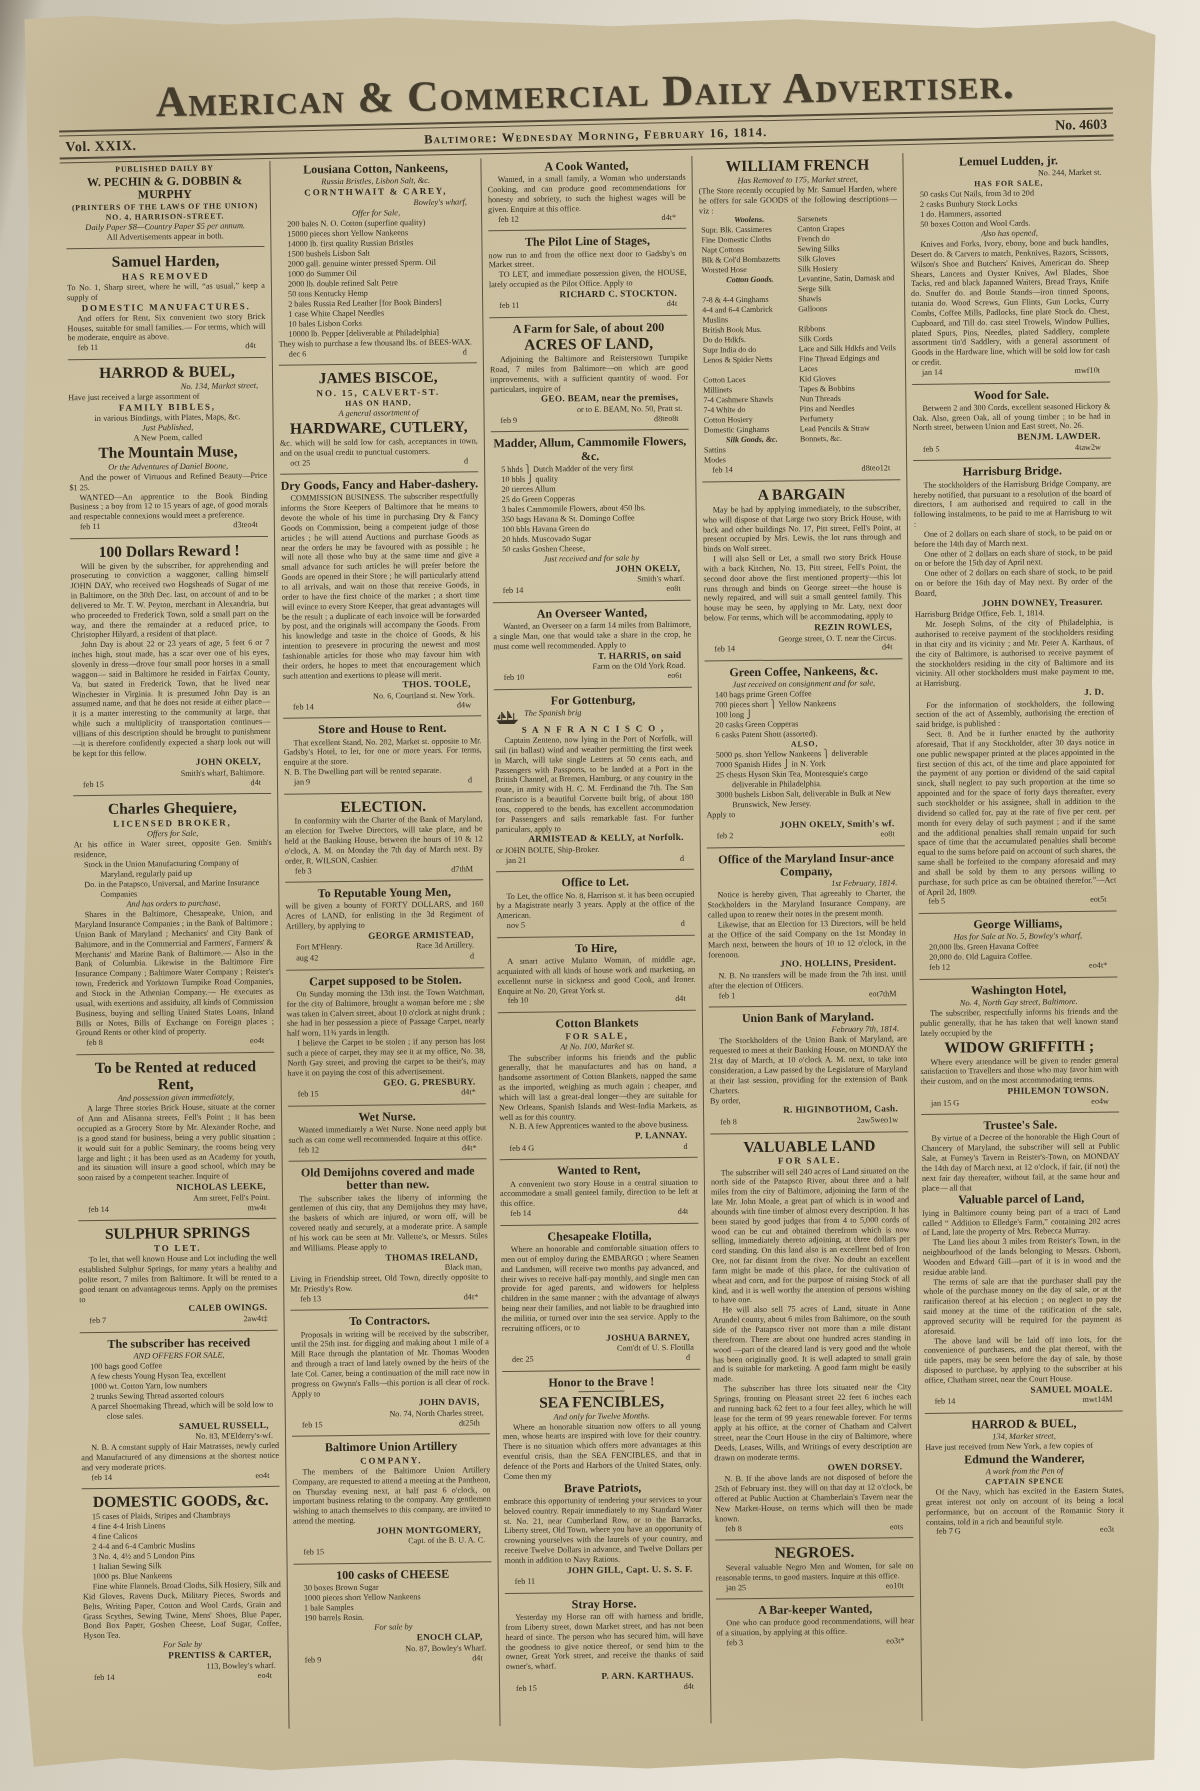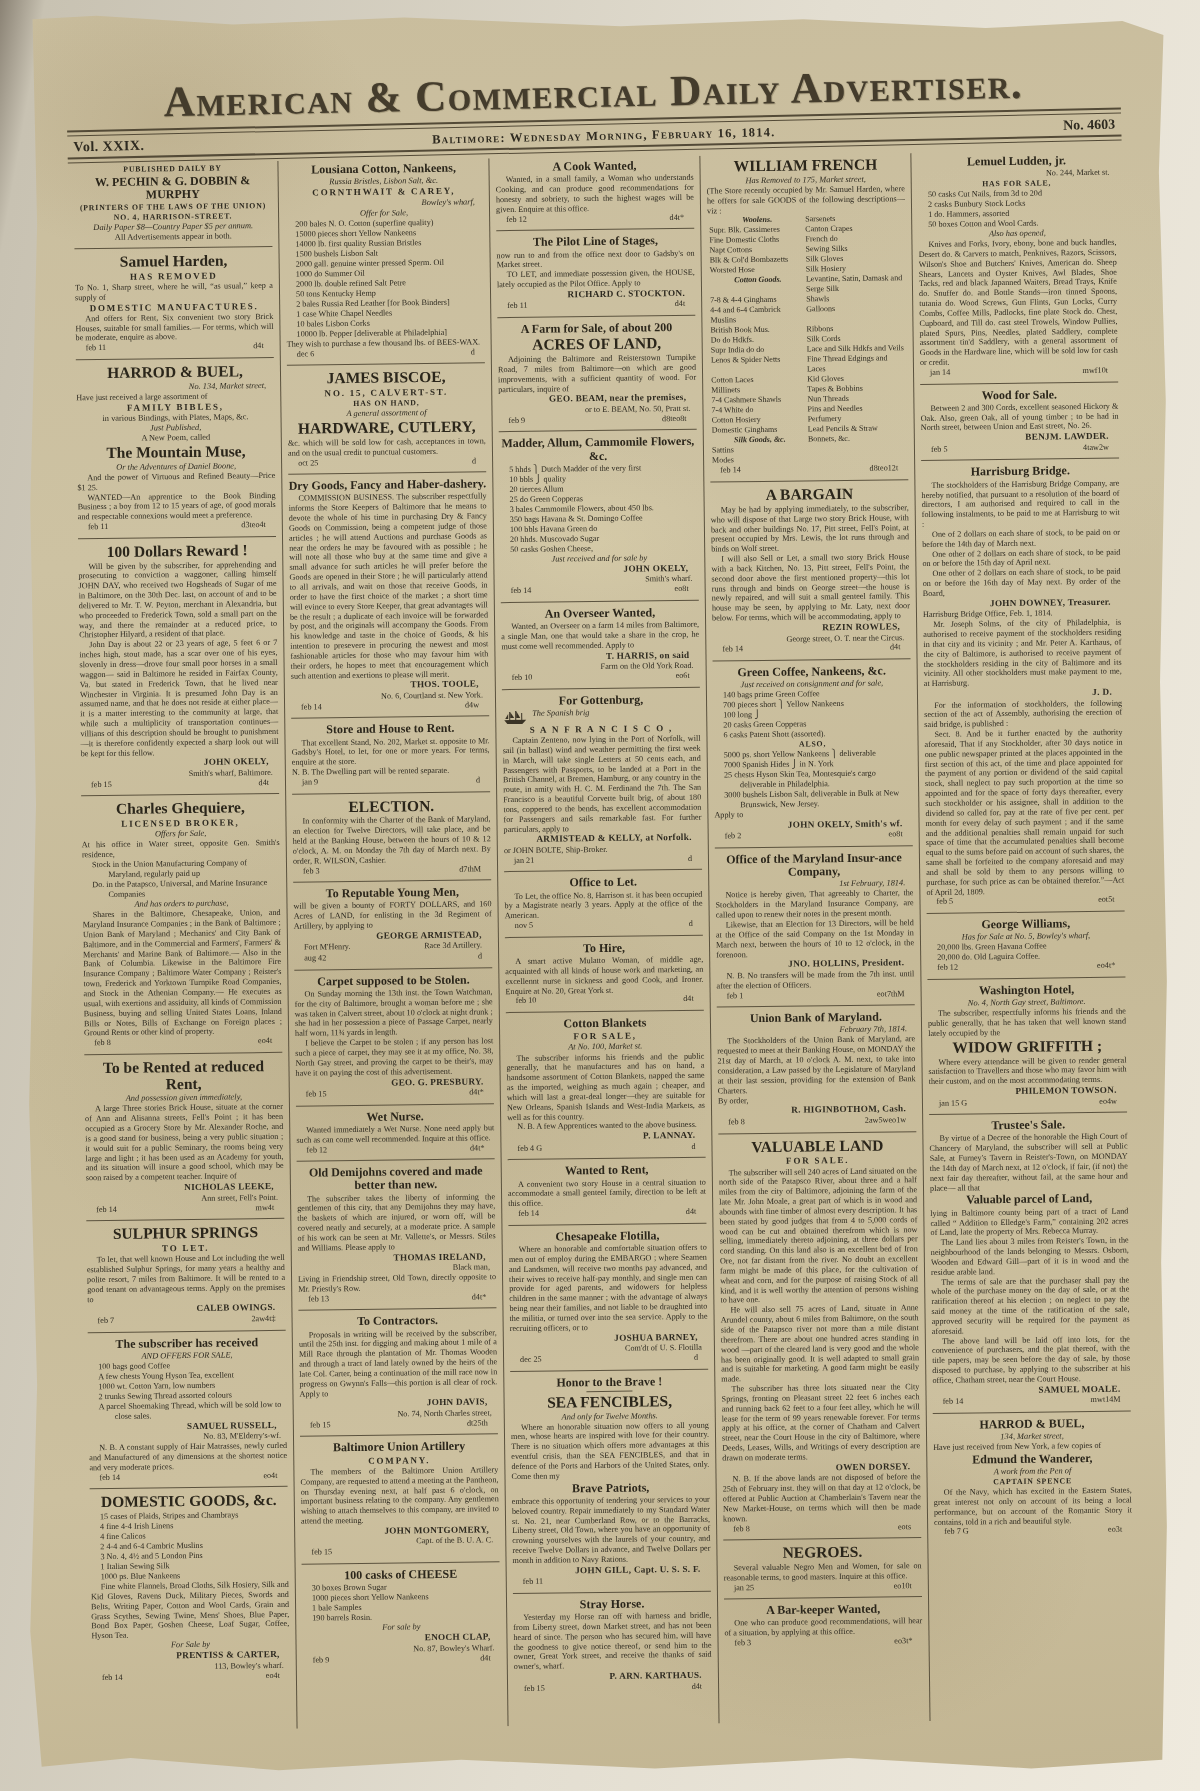--- a/index.html
+++ b/index.html
@@ -2,21 +2,21 @@
 <html><head>
 <meta charset="utf-8">
 <style>
   html,body{margin:0;padding:0;}
   body{
     width:1200px;height:1791px;overflow:hidden;position:relative;
     background:linear-gradient(100deg,#8a8274 0%,#c8c2b2 3%,#e3ded1 55%,#efeade 100%);
     font-family:"Liberation Serif","DejaVu Serif",serif;color:#2e2a20;
   }
   #sheet{
-    position:absolute;left:28px;top:14px;width:1140px;height:1758px;
+    position:absolute;left:20px;top:14px;width:1140px;height:1758px;
     background:
       radial-gradient(ellipse 300px 200px at 12% 6%, rgba(140,120,80,.18), transparent 70%),
       radial-gradient(ellipse 420px 300px at 88% 20%, rgba(210,200,165,.5), transparent 70%),
       radial-gradient(ellipse 500px 380px at 30% 60%, rgba(125,108,70,.12), transparent 70%),
       radial-gradient(ellipse 380px 260px at 70% 88%, rgba(120,104,66,.14), transparent 70%),
       radial-gradient(ellipse 200px 140px at 50% 30%, rgba(225,214,176,.35), transparent 70%),
       linear-gradient(175deg,#c9bd9d 0%,#cdc2a2 30%,#c6ba98 55%,#ccc09f 80%,#c2b592 100%);
     clip-path:polygon(0.4% 0.3%,6% 0.1%,18% 0.6%,33% 0.2%,52% 0.7%,68% 0.3%,84% 0.8%,96% 0.4%,99.6% 1.2%,99.2% 9%,99.8% 22%,99.3% 38%,99.9% 55%,99.4% 71%,99.9% 86%,99.5% 99.3%,88% 99.8%,72% 99.2%,55% 99.8%,38% 99.3%,22% 99.9%,9% 99.2%,1.2% 99.7%,0.2% 92%,0.8% 78%,0.1% 62%,0.7% 45%,0.2% 28%,0.8% 12%);
     box-shadow:6px 8px 22px rgba(60,50,30,.35);
   }

